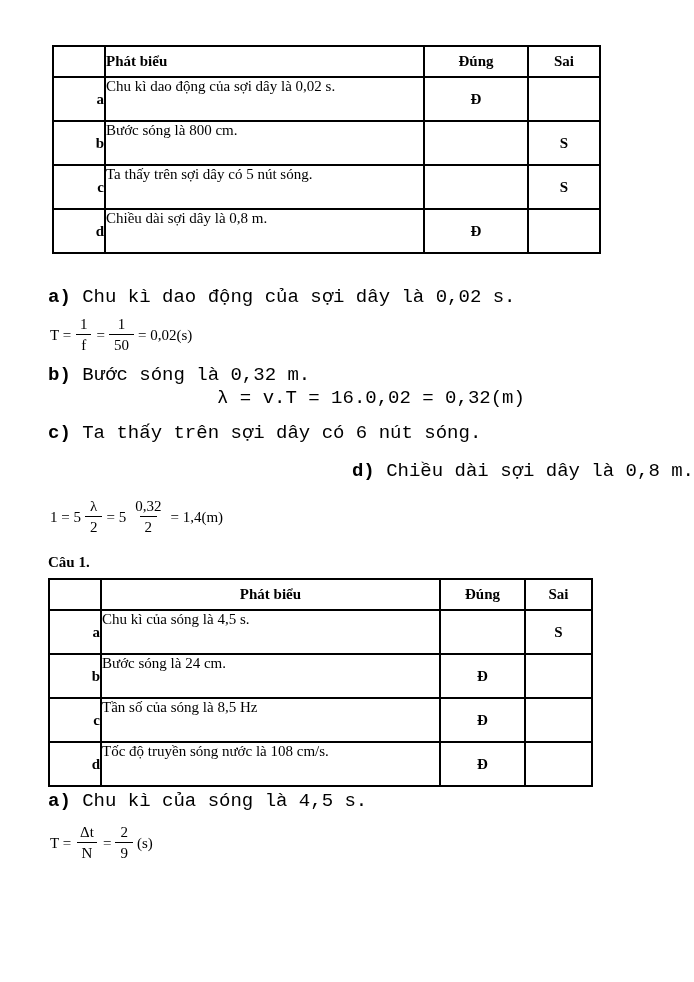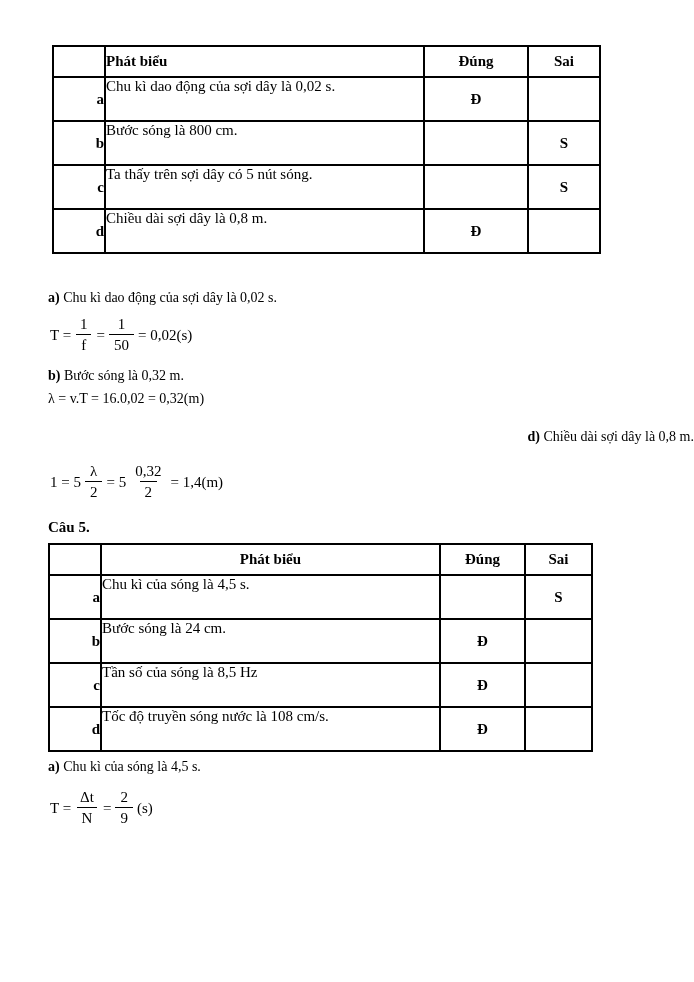--- a/index.html
+++ b/index.html
@@ -26,38 +26,38 @@
   .t2 .col-statement{width:337px;}
   .t2 .col-true{width:83px;}
   .t2 .col-false{width:65px;}
   .t1 .col-statement{width:317px;}
   th{font-weight:bold;height:29px;vertical-align:middle;text-align:center;}
   th.h-statement-left{text-align:left;padding-left:35px;}
   td{height:42px;}
   td.letter{text-align:right;vertical-align:middle;font-weight:bold;padding-right:5px;}
   td.statement{text-align:left;vertical-align:top;padding:3px 4px 0 7px;font-size:15px;}
   td.mark{text-align:center;vertical-align:middle;font-weight:bold;}
-  .para{font-size:14px;line-height:19px;margin:0 0 0 48px;}
+  .para{font-size:19px;line-height:19px;margin:0 0 0 48px;font-family:Liberation Mono, monospace;}
   .bold{font-weight:bold;}
   .heading{font-size:15px;line-height:19px;font-weight:bold;margin:0 0 0 48px;}
   .formula{
     display:flex;align-items:center;
     font-size:15px;line-height:18px;
     margin-left:50px;white-space:pre;
     gap:4px;
   }
   .frac{display:inline-flex;flex-direction:column;align-items:center;text-align:center;}
   .fnum{padding:0 5px 1px 5px;display:block;}
   .fden{border-top:1.5px solid #000;padding:1px 5px 0 5px;display:block;}
   .t1{margin:45px 0 0 52px;}
   .t2{margin:6px 0 0 48px;}
   .mt-para-a1{margin-top:34px;}
   .mt-formula-T1{margin-top:8px;}
   .mt-para-b1{margin-top:12px;}
-  .mt-lambda{margin-top:4px;margin-left:48px;}
+  .mt-lambda{margin-top:4px;margin-left:48px;text-align:center;}
   .mt-para-c1{margin-top:16px;}
   .mt-note-c{margin-top:16px;}
   .mt-para-d1{margin-top:19px;text-align:right;}
   .mt-formula-len{margin-top:16px;}
   .mt-cau4{margin-top:17px;}
   .mt-para-a2{margin-top:5px;}
   .mt-formula-T2{margin-top:12px;}
 </style>
 </head>
 <body>
@@ -112,39 +112,40 @@
       <span class="fnum">1</span>
       <span class="fden">50</span>
     </span>
     <span>= 0,02(s)</span>
   </div>
 
   <p class="para mt-para-b1"><span class="bold">b)</span><span> Bước sóng là 0,32 m.</span></p>
 
   <p class="para mt-lambda">λ = v.T = 16.0,02 = 0,32(m)</p>
 
+  <p class="para mt-para-c1"><span class="bold">c)</span><span> Ta thấy trên sợi dây có 6 nút sóng.</span></p>
 
 
   <p class="para mt-para-d1"><span class="bold">d)</span><span> Chiều dài sợi dây là 0,8 m.</span></p>
 
   <div class="formula mt-formula-len">
     <span>1 = 5</span>
     <span class="frac">
       <span class="fnum">λ</span>
       <span class="fden">2</span>
     </span>
     <span>= 5</span>
     <span class="frac">
       <span class="fnum">0,32</span>
       <span class="fden">2</span>
     </span>
     <span>= 1,4(m)</span>
   </div>
 
-  <p class="heading mt-cau4">Câu 5.</p>
+  <p class="heading mt-cau4">Câu 1.</p>
 
   <table class="tf t2">
     <tbody>
         <tr>
       <th class="col-letter"></th>
       <th class="col-statement">Phát biểu</th>
       <th class="col-true">Đúng</th>
       <th class="col-false">Sai</th>
     </tr>
     <tr>

